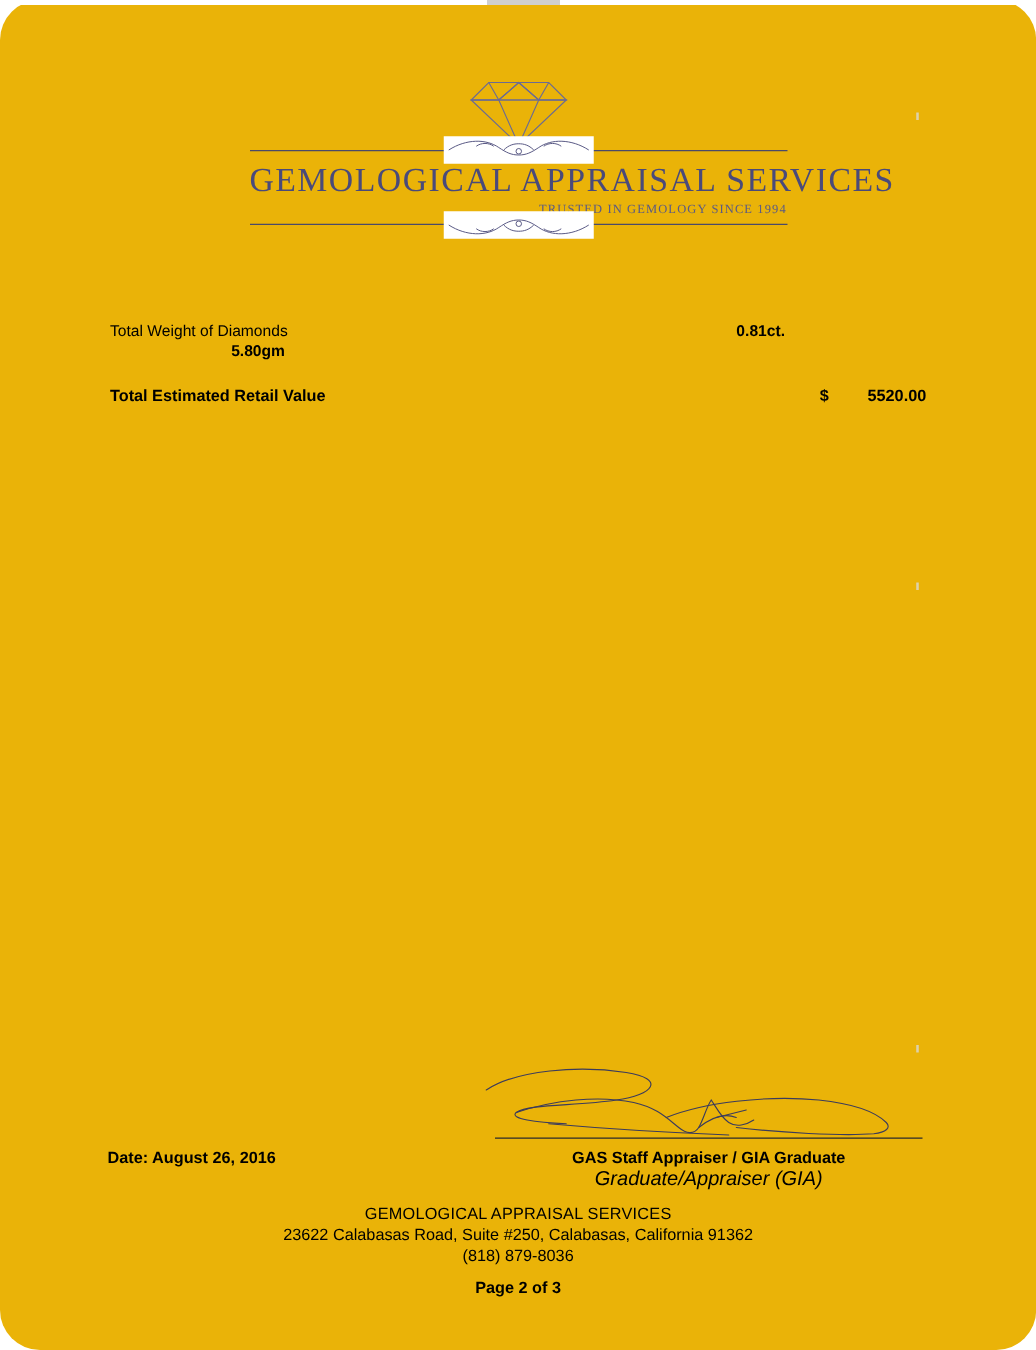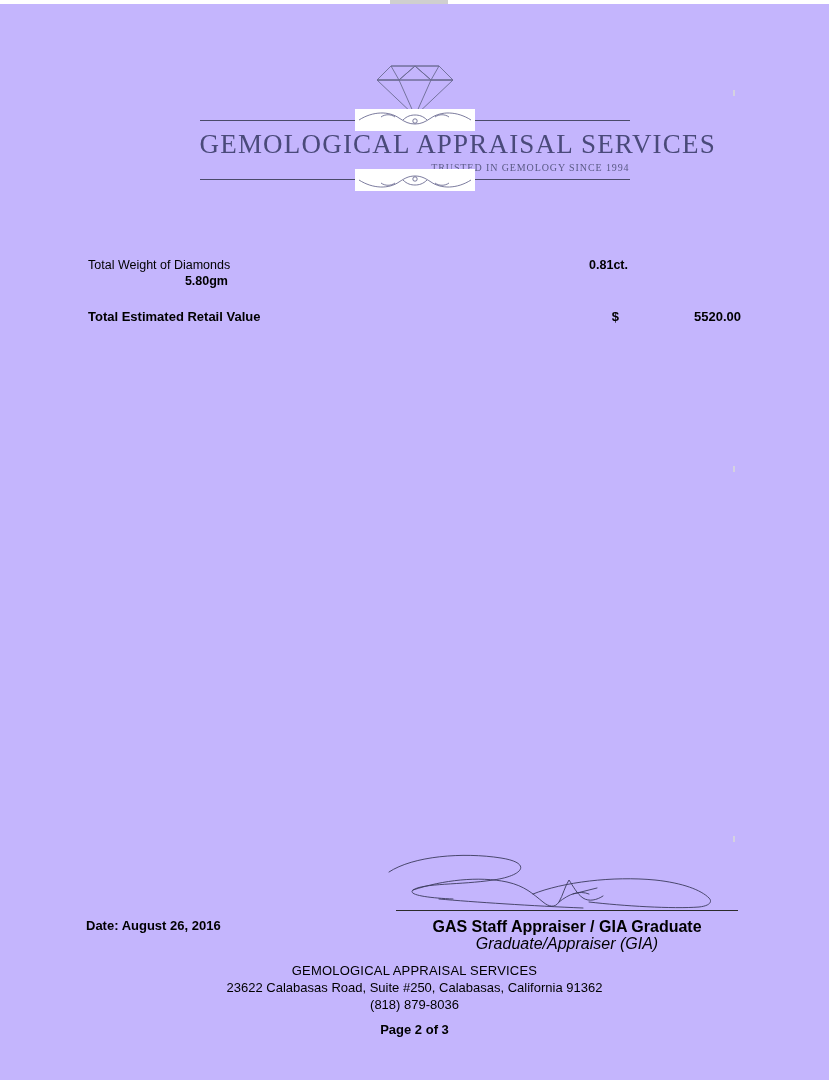--- a/index.html
+++ b/index.html
@@ -11,21 +11,22 @@
     width: 829px;
     height: 1080px;
     position: relative;
     font-family: "Liberation Sans", sans-serif;
     color: #1a1a1a;
     overflow: hidden;
   }
   .page {
     position: absolute;
     inset: 0;
-    background: #c4b5fd;
+    background: #eab308;
+    border-radius: 32px;
   }
 
   
   .header {
     position: absolute;
     top: 60px;
     left: 0;
     right: 0;
     display: flex;
     flex-direction: column;
@@ -97,21 +98,20 @@
     font-size: 12.5px;
     font-weight: bold;
     color: #000;
     text-align: right;
     width: 140px;
   }
   .total-row {
     display: flex;
     align-items: baseline;
     margin-top: 19px;
-    gap: 44px;
   }
   .total-label {
     font-size: 13px;
     font-weight: bold;
     color: #000;
     flex: 1;
   }
   .total-currency {
     font-size: 13px;
     font-weight: bold;
@@ -146,21 +146,21 @@
     width: 342px;
     height: 1px;
     background: #2b2b2b;
   }
   .sig-title {
     position: absolute;
     left: 396px;
     top: 78px;
     width: 342px;
     text-align: center;
-    font-size: 16px;
+    font-size: 13px;
     font-weight: bold;
     color: #000;
   }
   .sig-subtitle {
     position: absolute;
     left: 396px;
     top: 95px;
     width: 342px;
     text-align: center;
     font-size: 16px;

